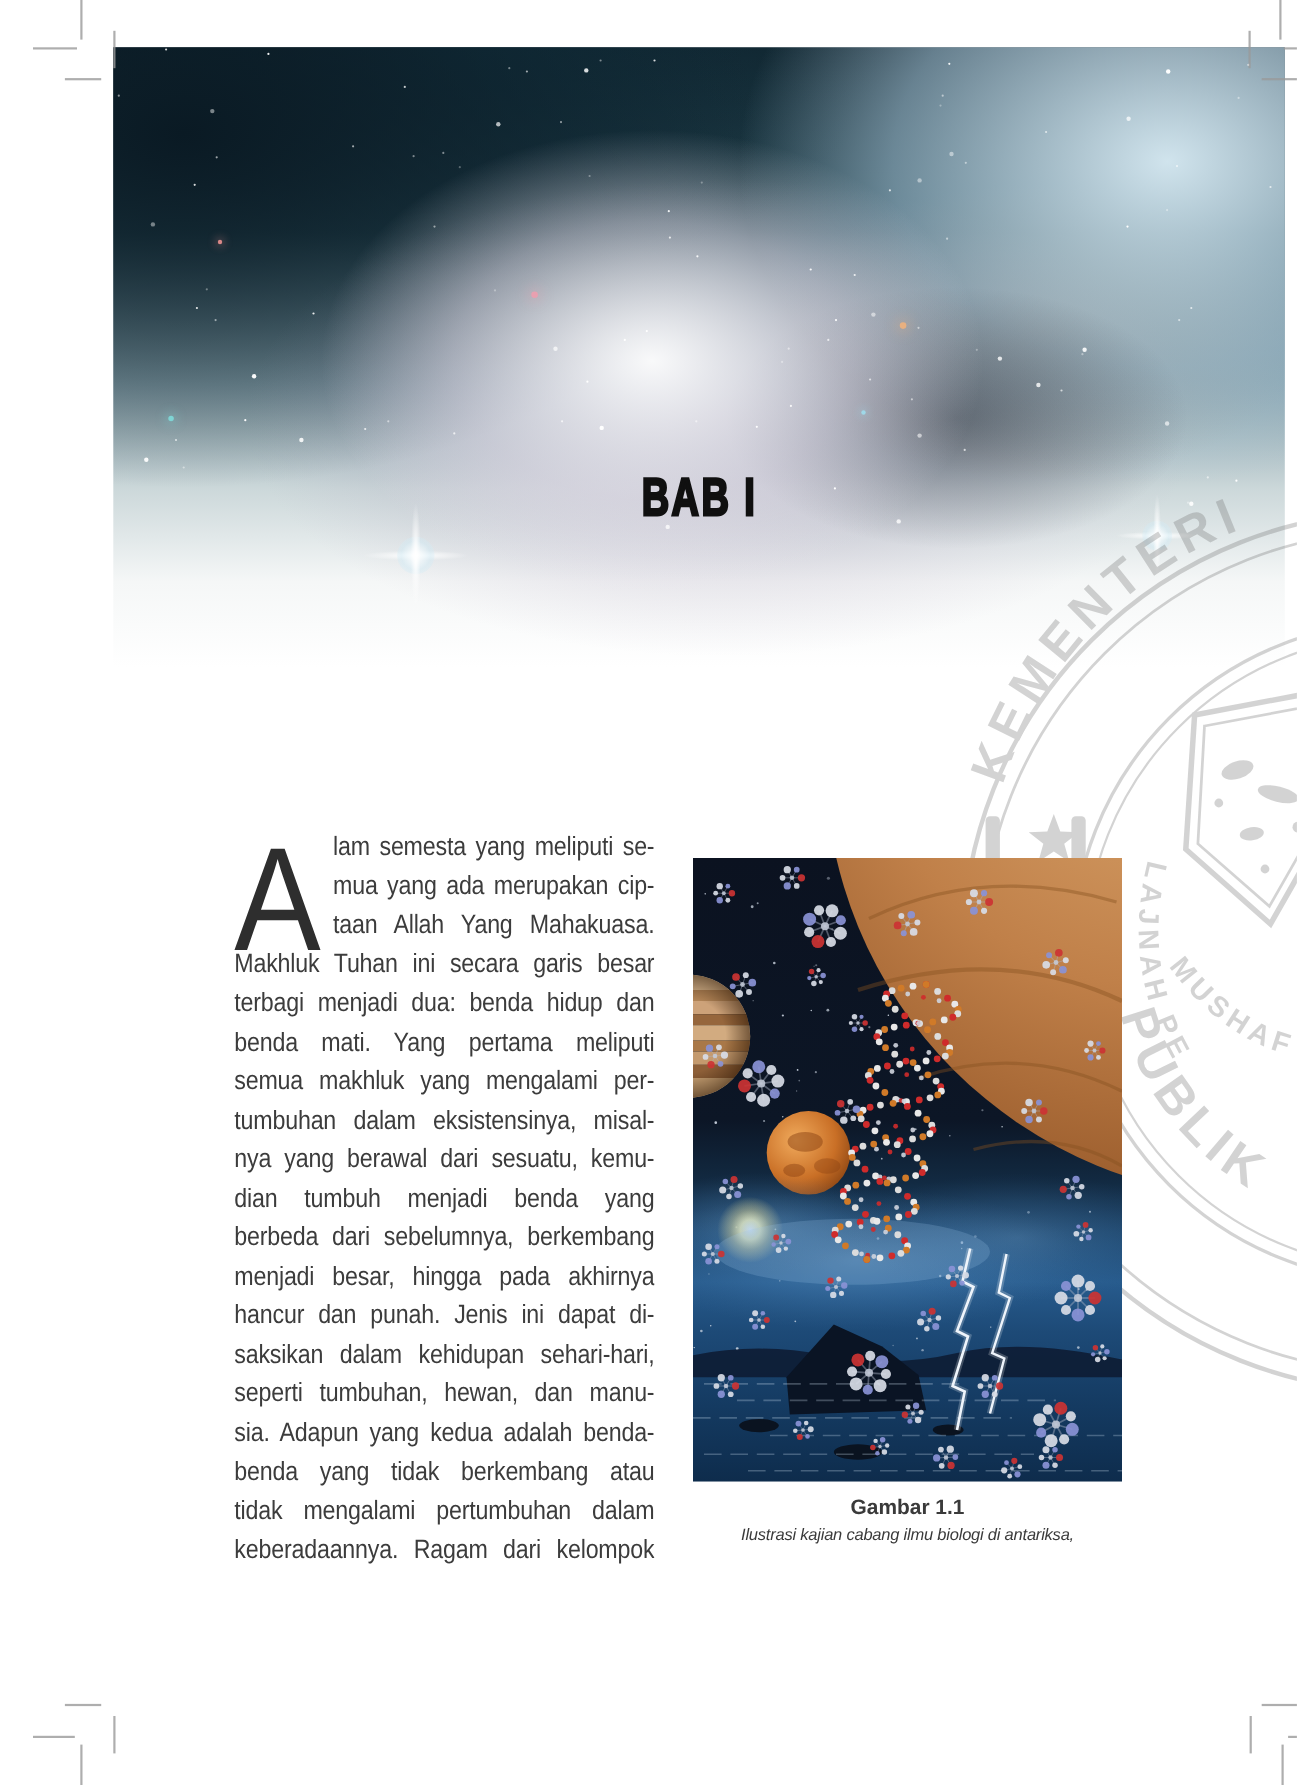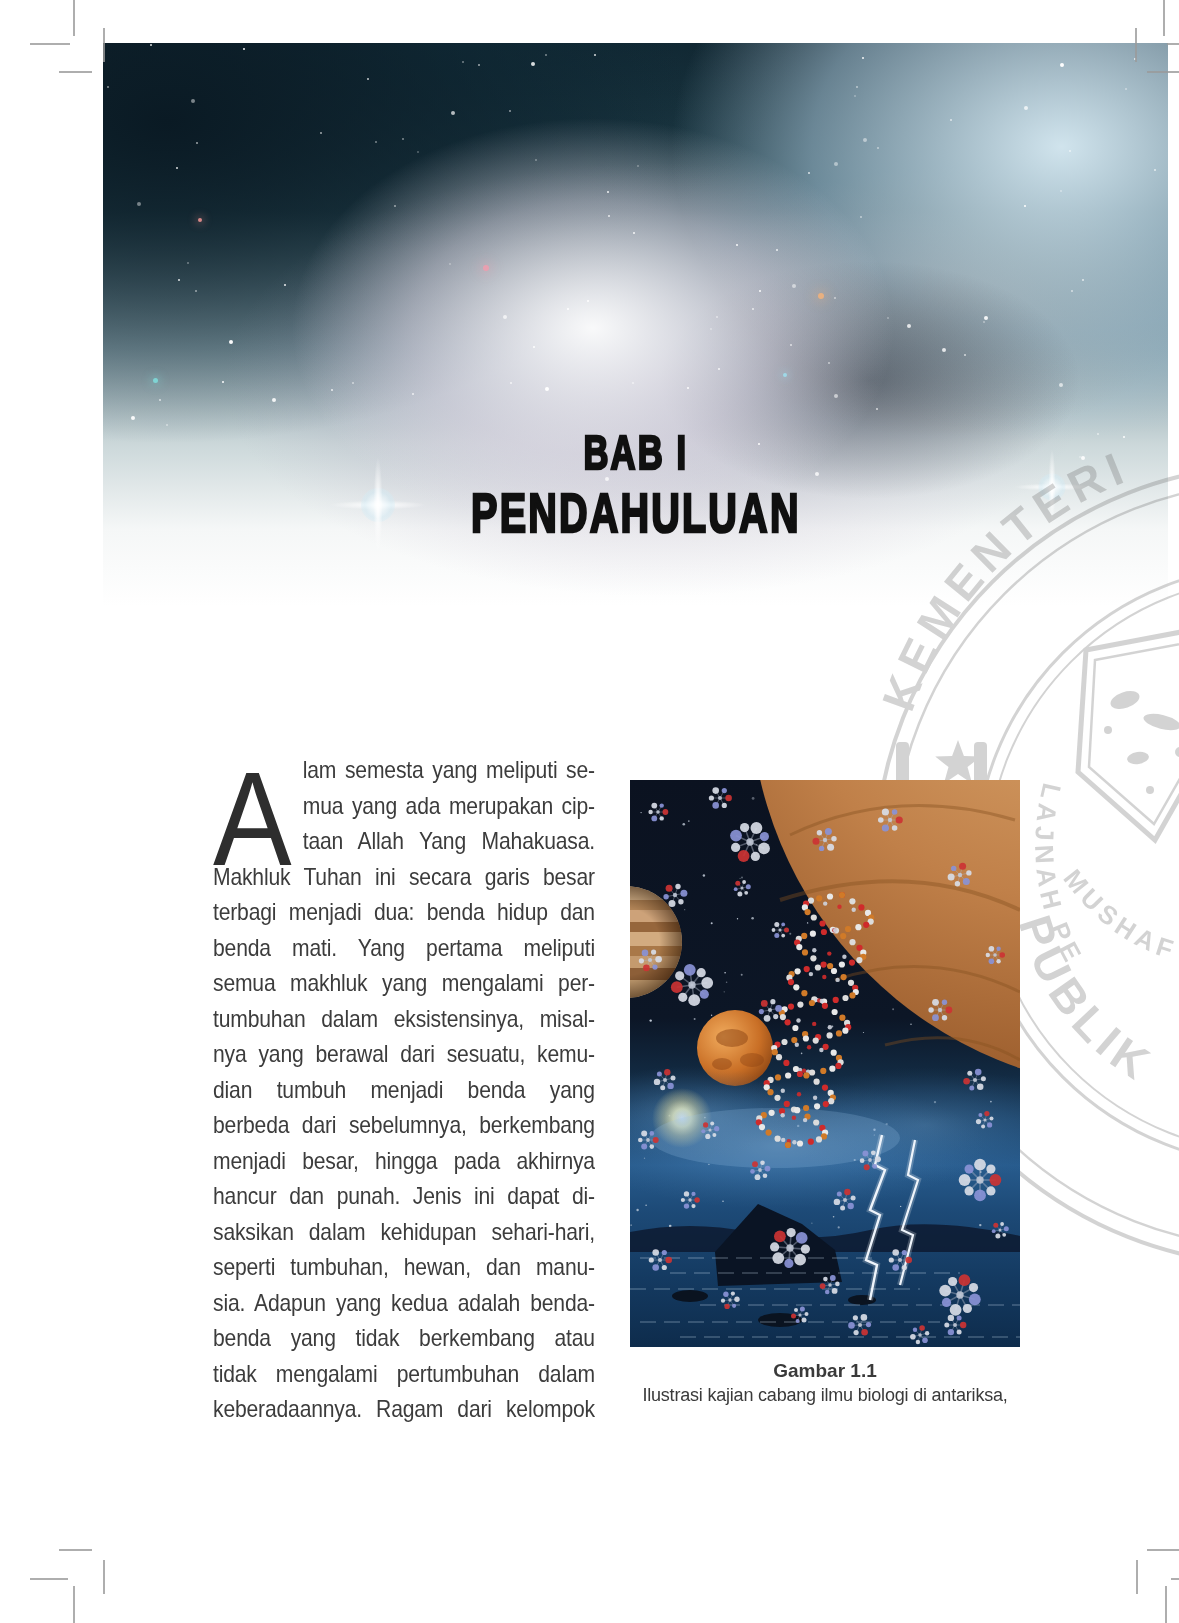--- a/index.html
+++ b/index.html
@@ -61,21 +61,21 @@
   .dropcap span { position:absolute; left:0; bottom:-28px; font-size:134px; line-height:1; color:#2e2e2e; font-weight:400; }
   .first-lines { flex:1 1 auto; }
   .tline { height:35.5px; line-height:35.5px; text-align:justify; text-align-last:justify; overflow:hidden; white-space:nowrap0; }
 
   
   .figure-img { position:absolute; left:600px; top:780px; width:390px; height:567px; }
   .figure-img svg { display:block; width:390px; height:567px; }
 
   .figure-caption { position:absolute; left:580px; top:1358px; width:430px; text-align:center; color:#3a3a3a; }
   .fig-label { font-size:19px; font-weight:700; line-height:26px; }
-  .fig-cap { font-size:18px; line-height:23px; letter-spacing:-0.2px; }
+  .fig-cap { font-size:15px; font-style:italic; line-height:23px; letter-spacing:-0.2px; }
 </style>
 </head>
 <body>
 
 <div class="page">
 
   <div class="hero">
     <div class="hero-stars" id="hero-stars" style="box-shadow: rgba(255, 255, 255, 0.4) 880px 278px 0px 0px, rgba(255, 255, 255, 0.38) 976px 413px 0px 0px, rgba(255, 255, 255, 0.57) 994px 390px 0px 0px, rgba(255, 255, 255, 0.52) 92px 247px 0px 0px, rgba(255, 255, 255, 0.52) 690px 242px 0px 1px, rgba(255, 255, 255, 0.68) 401px 273px 0px 1px, rgba(255, 255, 255, 0.83) 1031px 15px 0px 0px, rgba(255, 255, 255, 0.36) 432px 116px 0px 0px, rgba(255, 255, 255, 0.76) 264px 35px 0px 0px, rgba(255, 255, 255, 0.32) 751px 52px 0px 0px, rgba(255, 255, 255, 0.67) 861px 311px 0px 0px, rgba(255, 255, 255, 0.88) 979px 414px 0px 1px, rgba(255, 255, 255, 0.65) 687px 301px 0px 0px, rgba(255, 255, 255, 0.85) 615px 325px 0px 0px, rgba(255, 255, 255, 0.46) 63px 381px 0px 0px, rgba(255, 255, 255, 0.95) 584px 344px 0px 0px, rgba(255, 255, 255, 0.82) 673px 206px 0px 0px, rgba(255, 255, 255, 0.84) 47px 1px 0px 0px, rgba(255, 255, 255, 0.33) 784px 274px 0px 0px, rgba(255, 255, 255, 0.49) 774px 104px 0px 0px, rgba(255, 255, 255, 0.52) 4px 43px 0px 0px, rgba(255, 255, 255, 0.65) 847px 76px 0px 0px, rgba(255, 255, 255, 0.9) 181px 241px 0px 0px, rgba(255, 255, 255, 0.89) 504px 148px 0px 0px, rgba(255, 255, 255, 0.97) 655px 400px 0px 0px, rgba(255, 255, 255, 0.87) 170px 356px 0px 1px, rgba(255, 255, 255, 0.97) 127px 298px 0px 1px, rgba(255, 255, 255, 0.7) 979px 236px 0px 0px, rgba(255, 255, 255, 0.8) 805px 282px 0px 1px, rgba(255, 255, 255, 0.98) 958px 21px 0px 1px, rgba(255, 255, 255, 0.64) 957px 341px 0px 1px, rgba(255, 255, 255, 0.3) 314px 108px 0px 0px, rgba(255, 255, 255, 0.8) 228px 346px 0px 0px, rgba(255, 255, 255, 0.92) 633px 201px 0px 0px, rgba(255, 255, 255, 0.32) 534px 122px 0px 0px, rgba(255, 255, 255, 0.51) 757px 173px 0px 0px, rgba(255, 255, 255, 0.54) 725px 319px 0px 0px, rgba(255, 255, 255, 0.72) 922px 64px 0px 1px, rgba(255, 255, 255, 0.99) 921px 162px 0px 0px, rgba(255, 255, 255, 0.93) 29px 374px 0px 1px, rgba(255, 255, 255, 0.84) 429px 20px 0px 1px, rgba(255, 255, 255, 0.52) 753px 43px 0px 0px, rgba(255, 255, 255, 0.76) 705px 129px 0px 0px, rgba(255, 255, 255, 0.45) 732px 120px 0px 1px, rgba(255, 255, 255, 0.46) 89px 57px 0px 1px, rgba(255, 255, 255, 0.6) 93px 99px 0px 0px, rgba(255, 255, 255, 0.57) 732px 352px 0px 1px, rgba(255, 255, 255, 0.56) 529px 339px 0px 0px, rgba(255, 255, 255, 0.74) 503px 435px 0px 1px, rgba(255, 255, 255, 0.59) 968px 247px 0px 0px, rgba(255, 255, 255, 0.74) 309px 350px 0px 0px, rgba(255, 255, 255, 0.78) 505px 172px 0px 0px, rgba(255, 255, 255, 0.8) 840px 306px 0px 1px, rgba(255, 255, 255, 0.5) 613px 273px 0px 0px, rgba(255, 255, 255, 0.97) 1020px 393px 0px 0px, rgba(255, 255, 255, 0.7) 773px 365px 0px 0px, rgba(255, 255, 255, 0.98) 430px 303px 0px 0px, rgba(255, 255, 255, 0.89) 882px 274px 0px 1px, rgba(255, 255, 255, 0.67) 56px 356px 0px 0px, rgba(255, 255, 255, 0.97) 484px 257px 0px 0px, rgba(255, 255, 255, 0.44) 1022px 45px 0px 0px, rgba(255, 255, 255, 0.53) 291px 162px 0px 0px, rgba(255, 255, 255, 0.89) 530px 189px 0px 0px, rgba(255, 255, 255, 0.92) 759px 14px 0px 0px, rgba(255, 255, 255, 0.83) 491px 11px 0px 0px, rgba(255, 255, 255, 0.94) 140px 5px 0px 0px, rgba(255, 255, 255, 0.98) 119px 338px 0px 0px, rgba(255, 255, 255, 0.54) 406px 67px 0px 0px, rgba(255, 255, 255, 0.61) 375px 21px 0px 0px, rgba(255, 255, 255, 0.96) 656px 247px 0px 0px, rgba(255, 255, 255, 0.53) 249px 339px 0px 0px, rgb(255, 255, 255) 443px 345px 0px 1px, rgba(255, 255, 255, 0.69) 349px 69px 0px 1px, rgba(255, 255, 255, 0.46) 442px 11px 0px 0px, rgba(255, 255, 255, 0.43) 359px 18px 0px 0px, rgba(255, 255, 255, 0.86) 75px 236px 0px 0px, rgba(255, 255, 255, 0.72) 407px 339px 0px 0px, rgba(255, 255, 255, 0.37) 494px 418px 0px 0px, rgba(255, 255, 255, 0.45) 272px 98px 0px 0px, rgba(255, 255, 255, 0.37) 84px 219px 0px 0px, rgba(255, 255, 255, 0.47) 299px 95px 0px 0px, rgba(255, 255, 255, 0.61) 217px 89px 0px 0px, rgba(255, 255, 255, 0.78) 713px 430px 0px 1px, rgba(255, 255, 255, 0.73) 649px 265px 0px 0px, rgba(255, 255, 255, 0.84) 73px 124px 0px 0px, rgba(255, 255, 255, 0.54) 731px 254px 0px 0px, rgba(255, 255, 255, 0.43) 35px 160px 0px 1px, rgb(255, 255, 255) 464px 265px 0px 0px, rgba(255, 255, 255, 0.47) 761px 96px 0px 1px, rgba(255, 255, 255, 0.3) 579px 409px 0px 0px, rgba(255, 255, 255, 0.4) 957px 147px 0px 0px, rgba(255, 255, 255, 0.38) 607px 285px 0px 0px, rgba(255, 255, 255, 0.32) 346px 220px 0px 0px, rgba(255, 255, 255, 0.69) 1051px 126px 0px 0px, rgba(255, 255, 255, 0.62) 966px 107px 0px 0px;"></div>
     <div id="hero-colored-stars">
         <div class="cstar" style="left: 380px; top: 222px; width: 6px; height: 6px; background: rgb(232, 160, 176); box-shadow: rgba(232, 160, 176, 0.4) 0px 0px 12px 3px;"></div>
@@ -85,21 +85,20 @@
         <div class="cstar" style="left: 680px; top: 330px; width: 4px; height: 4px; background: rgb(159, 216, 232); box-shadow: rgba(159, 216, 232, 0.4) 0px 0px 8px 2px;"></div>
       </div>
     <div class="sparkle" style="left:227px; top:414px;">
         <span class="core"></span>
       </div>
     <div class="sparkle" style="left:901px; top:396px; transform:scale(.8);">
         <span class="core"></span>
       </div>
     <div class="hero-title">
       <span class="chapter-line t1"><span class="chapter-txt">BAB I</span></span>
-      <span class="chapter-line t2"><span class="chapter-txt">PENDAHULUAN</span></span>
     </div>
   </div>
 
   <svg class="watermark" viewBox="0 0 1179 1623" xmlns="http://www.w3.org/2000/svg" xmlns:xlink="http://www.w3.org/1999/xlink">
     <defs>
       <path id="wmK" d="M 880 720 A 365 365 0 0 1 1165 462"></path>
       <path id="wmL" d="M 1015 778 A 240 240 0 0 0 1105 1040"></path>
       <path id="wmM" d="M 1030 875 Q 1090 960 1179 965"></path>
       <path id="wmP" d="M 988 918 A 255 255 0 0 0 1160 1105"></path>
     </defs>

